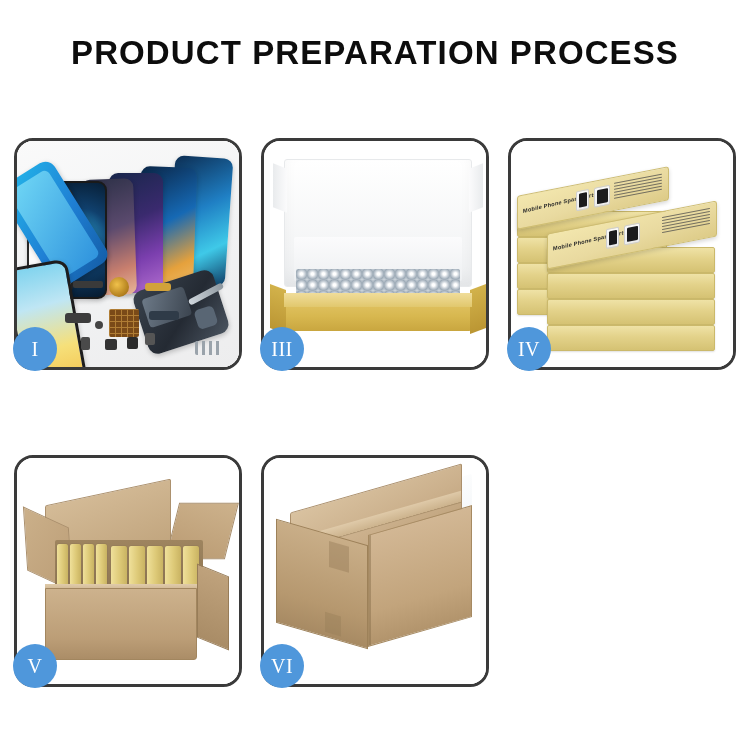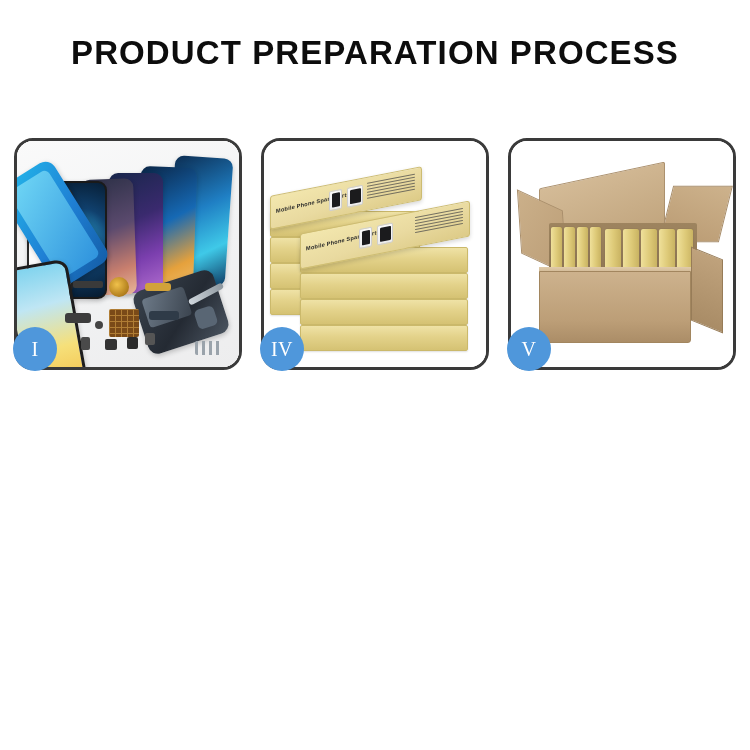--- a/index.html
+++ b/index.html
@@ -400,20 +400,30 @@
         <div class="part sm3"></div>
         <div class="part sm4"></div>
         <div class="part sm5"></div>
         <div class="part screws"></div>
         <div class="part tweez"></div>
       </div>
       <div class="badge">I</div>
     </div>
 
 
+    <div class="panel">
+      <div class="panel-inner p3">
+        <div class="b3-lid"></div>
+        <div class="b3-foam"></div>
+        <div class="b3-bubbles"></div>
+        <div class="b3-body"></div>
+        <div class="b3-front"></div>
+      </div>
+      <div class="badge">III</div>
+    </div>
 
     <div class="panel">
       <div class="panel-inner p4">
         <div class="stack">
           <div class="sbox l1"></div>
           <div class="sbox l2"></div>
           <div class="sbox l3"></div>
           <div class="sbox l4"></div>
           <div class="sbox r1"></div>
           <div class="sbox r2"></div>
@@ -478,15 +488,33 @@
             <div class="roll w" style="left:128px"></div>
           </div>
           <div class="c5-rim"></div>
           <div class="c5-body"></div>
           <div class="c5-side"></div>
         </div>
       </div>
       <div class="badge">V</div>
     </div>
 
+    <div class="panel">
+      <div class="panel-inner p6">
+        <div class="c6">
+          <div class="c6-wrap"></div>
+          <div class="c6-top">
+            <div class="tape"></div>
+          </div>
+          <div class="c6-left">
+            <div class="tab"></div>
+            <div class="tab2"></div>
+          </div>
+          <div class="c6-right">
+            <div class="seam"></div>
+          </div>
+        </div>
+      </div>
+      <div class="badge">VI</div>
+    </div>
 
   </div>
 </div>
 
 </body></html>

